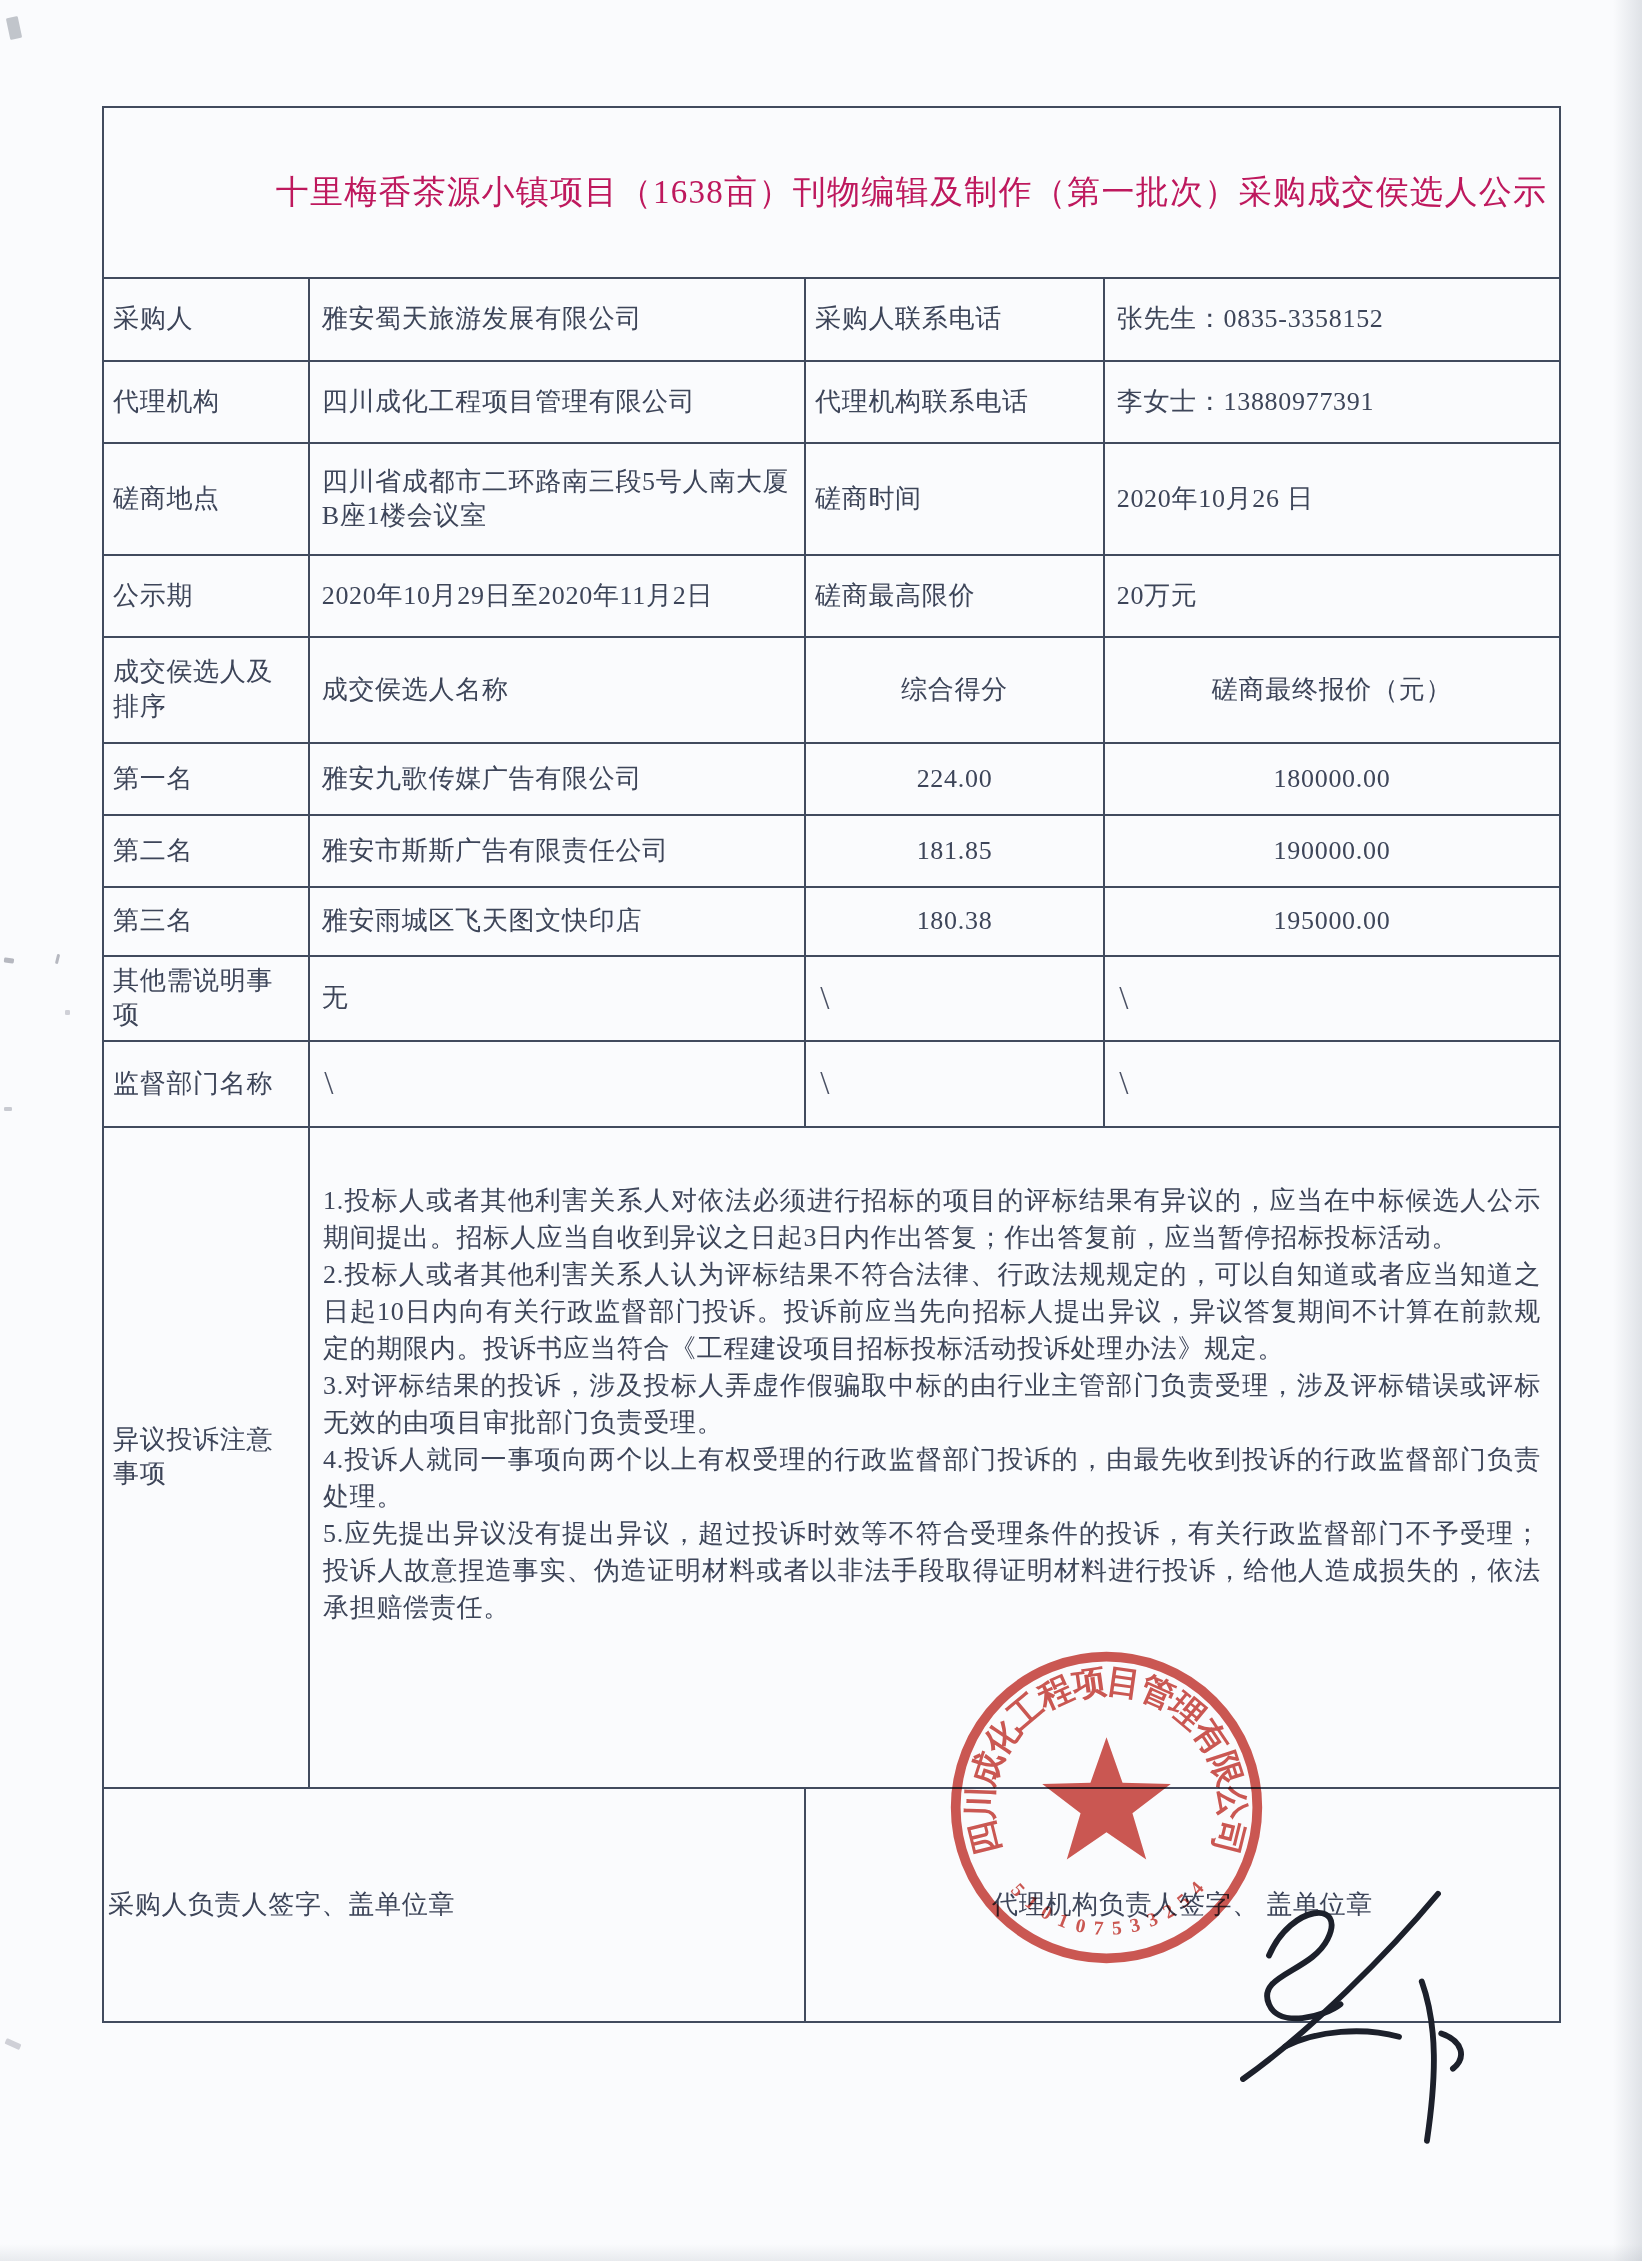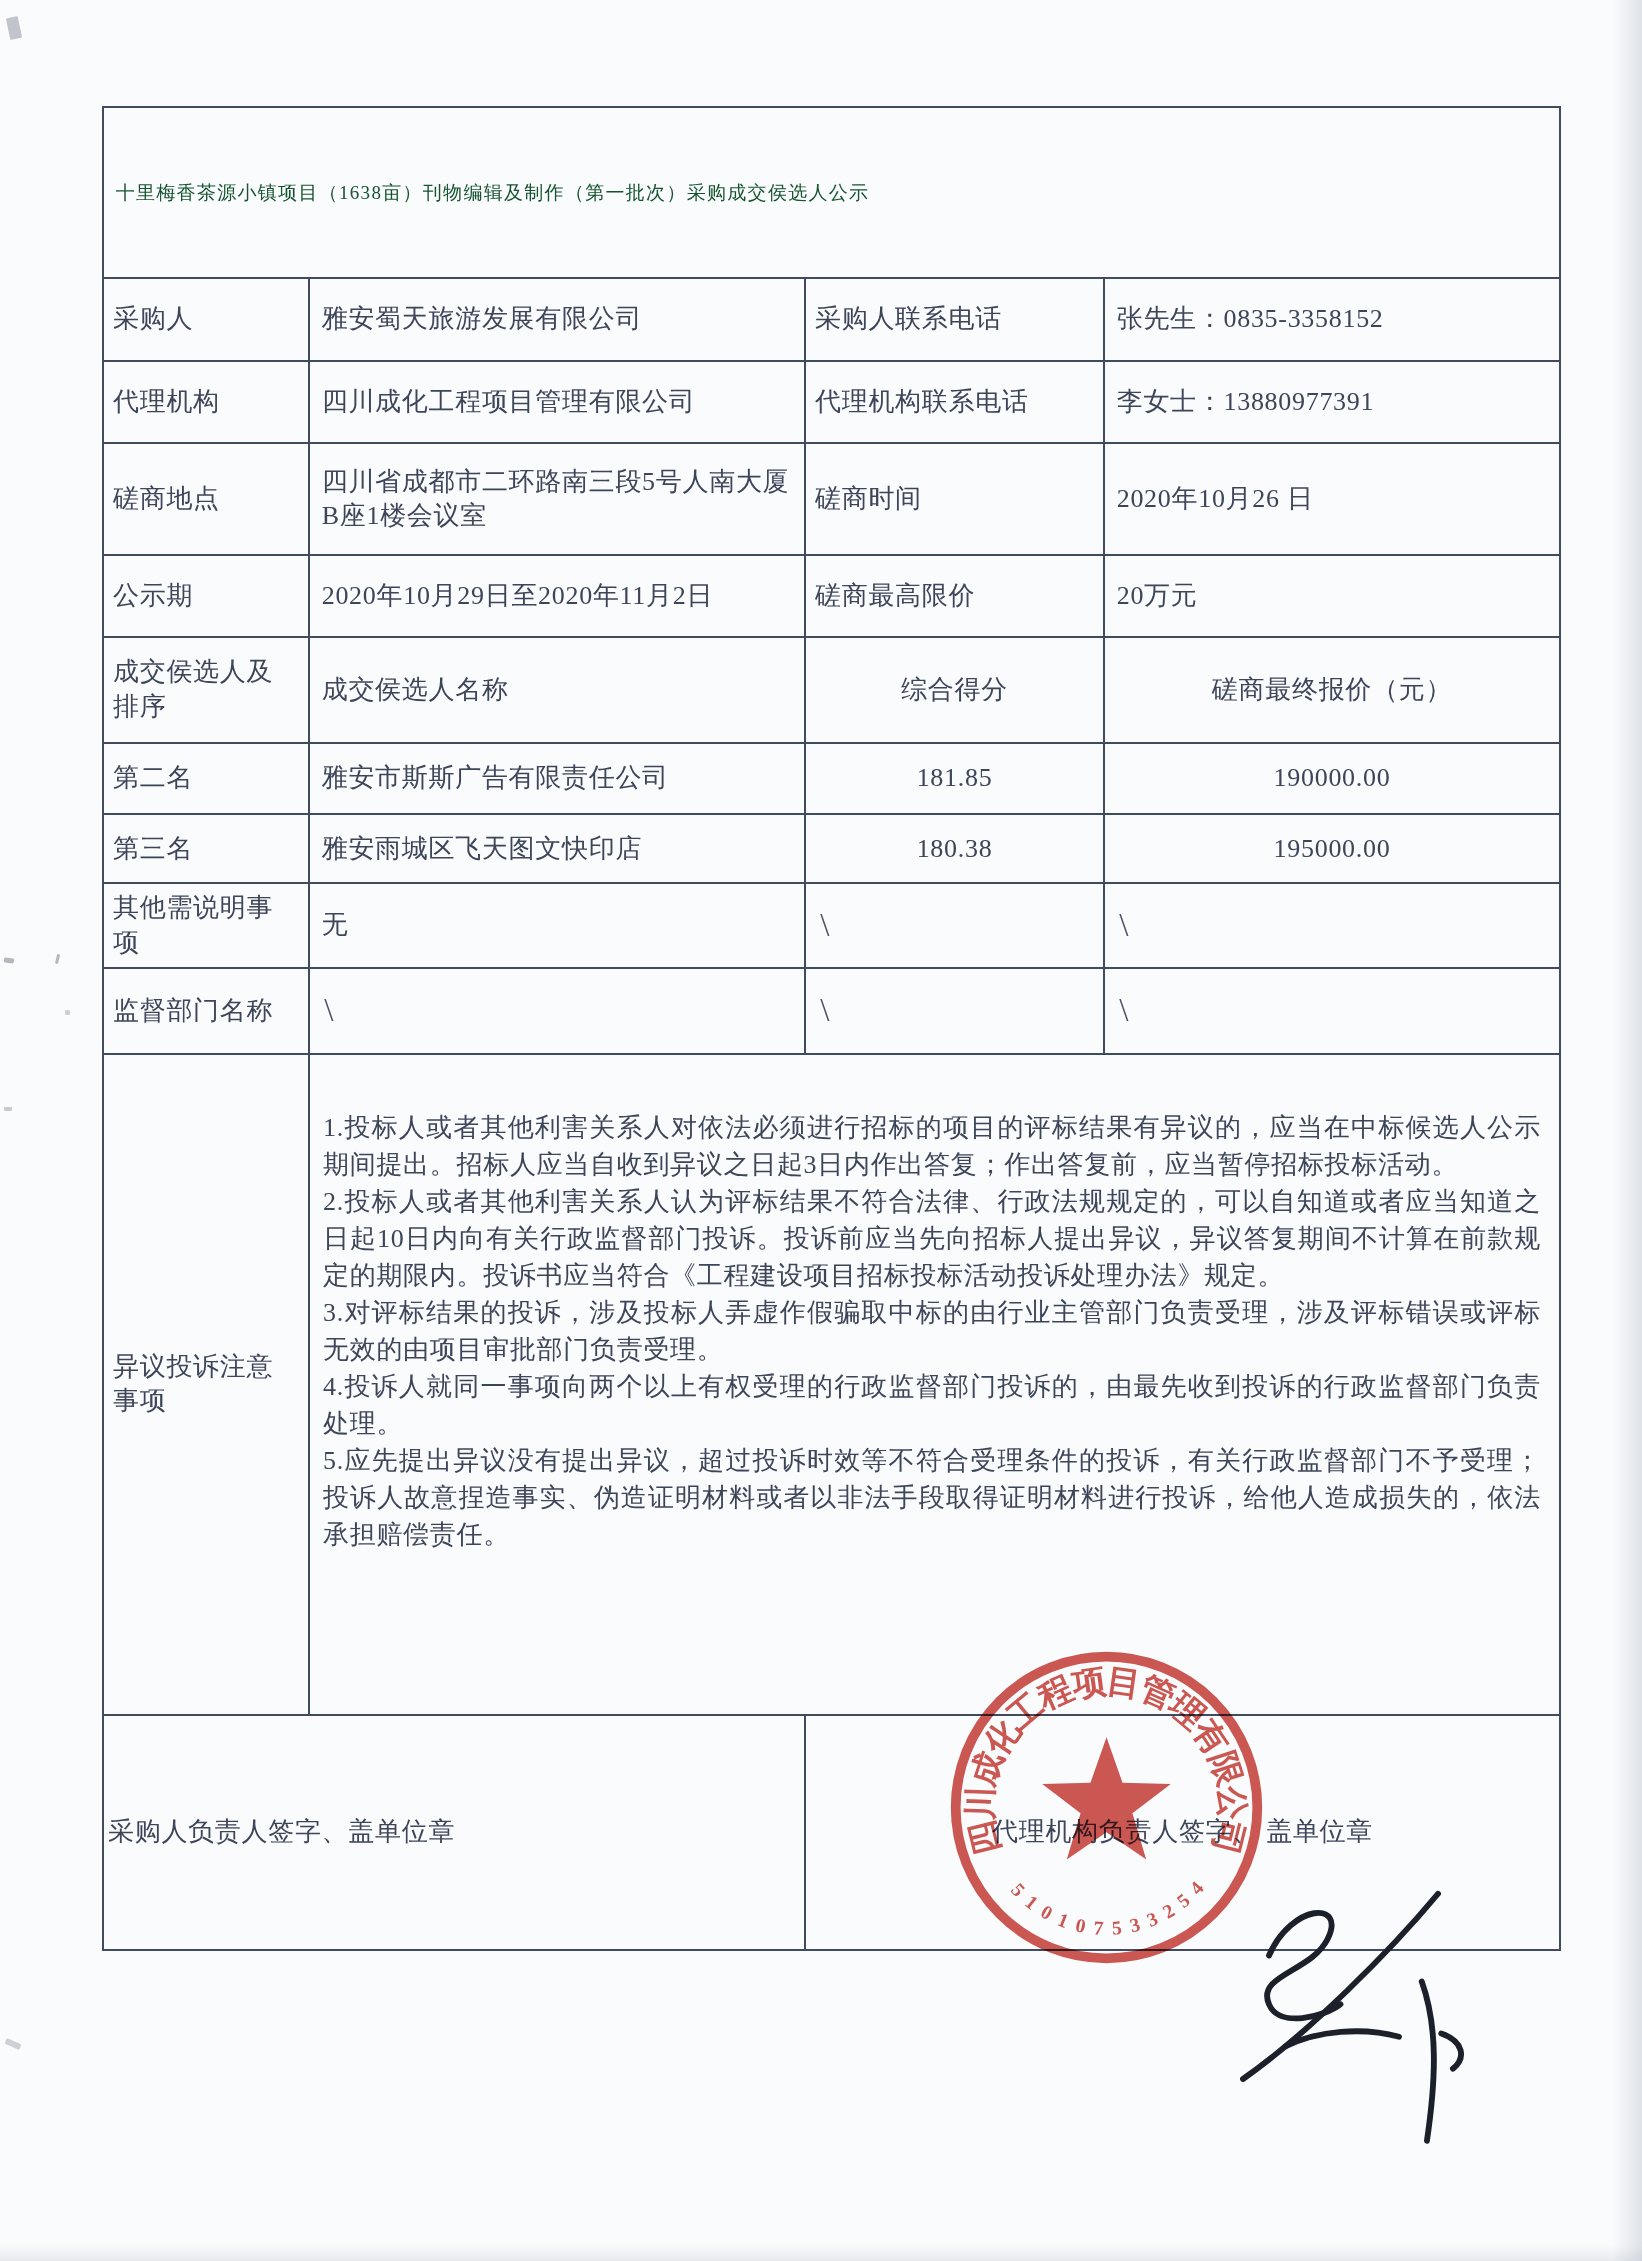--- a/index.html
+++ b/index.html
@@ -18,22 +18,22 @@
   }
   table.doc, table.doc td{border:2px solid #414b5e;}
   table.doc{border-width:2.6px;}
   td{
     vertical-align:middle;
     font-size:26px;line-height:1.32;letter-spacing:0.7px;
     padding:3.9px 11.7px;
     word-break:break-all;
   }
   .title-cell{
-    text-align:left;font-size:19px;letter-spacing:1.3px;
-    color:#14532d;
+    text-align:right;font-size:33px;letter-spacing:1.3px;
+    color:#be185d;
   }
   .lbl{padding-left:9px;}
   .pre{white-space:pre-line;}
   .ctr{text-align:center;margin-top:24px;}
   .slash{font-size:33px;color:#4a5164;padding-left:14.3px;}
   .notice-body{
     vertical-align:top;text-align:justify;
     padding:54px 18px 0 13px;
   }
   .notice-body p{margin:0;line-height:37px;font-size:26px;}
@@ -129,20 +129,26 @@
     </tr>
 
     <tr class="r7">
       <td class="lbl pre">成交侯选人及
 排序</td>
       <td>成交侯选人名称</td>
       <td class="ctr">综合得分</td>
       <td class="ctr">磋商最终报价（元）</td>
     </tr>
 
+    <tr class="r8">
+      <td class="lbl">第一名</td>
+      <td>雅安九歌传媒广告有限公司</td>
+      <td class="ctr">224.00</td>
+      <td class="ctr">180000.00</td>
+    </tr>
 
     <tr class="r9">
       <td class="lbl">第二名</td>
       <td>雅安市斯斯广告有限责任公司</td>
       <td class="ctr">181.85</td>
       <td class="ctr">190000.00</td>
     </tr>
 
     <tr class="r10">
       <td class="lbl">第三名</td>

